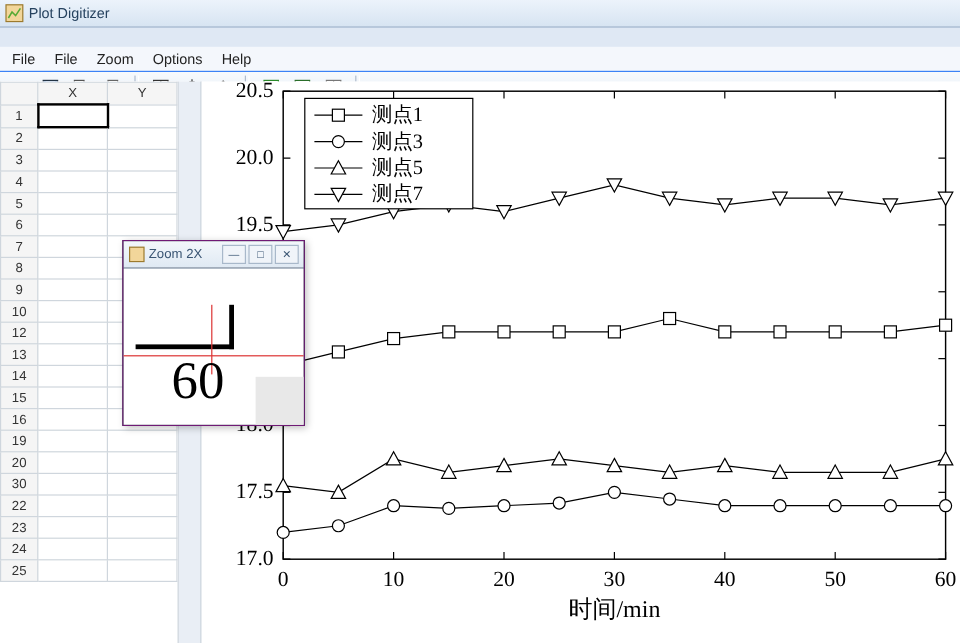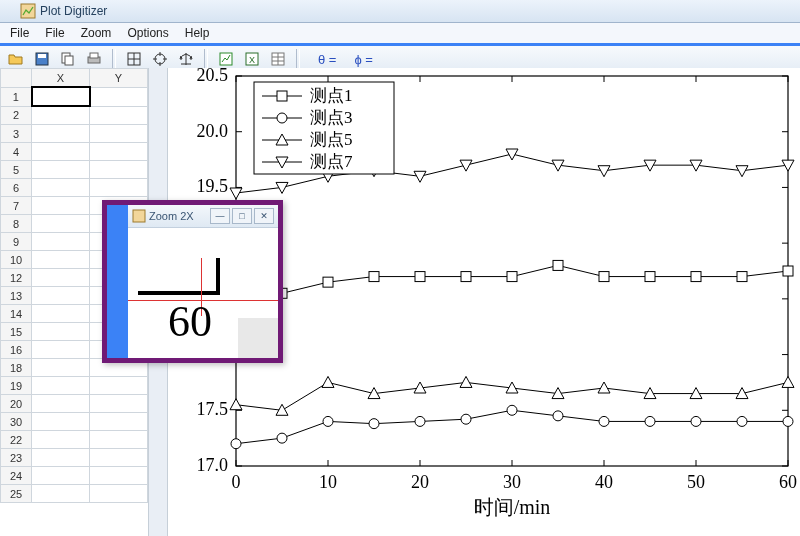--- a/index.html
+++ b/index.html
@@ -1,41 +1,41 @@
 <!DOCTYPE html>
 <html><head>
 <meta charset="utf-8">
 <style>
   html,body{margin:0;padding:0;font-family:"Segoe UI",Tahoma,sans-serif;font-size:12px;background:#dfe8f4;}
   .window{width:800px;height:536px;position:relative;overflow:hidden;background:#dfe8f4;}
   
-  .titlebar{height:22px;background:linear-gradient(#ecf3fb,#d7e4f2);display:flex;align-items:center;padding:0 20px;border-bottom:1px solid #a0b4cc;}
+  .titlebar{height:22px;background:linear-gradient(#ecf3fb,#d7e4f2);display:flex;align-items:center;padding:0 4px;border-bottom:1px solid #a0b4cc;}
   .titlebar .app-icon{width:16px;height:16px;margin-right:4px;}
   .titlebar .title{color:#26425f;font-size:12px;}
   
-  .menubar{height:20px;background:#f4f7fc;display:flex;align-items:center;padding:0 2px;border-bottom:3px solid #3b82f6;}
+  .menubar{height:20px;background:#f4f7fc;display:flex;align-items:center;padding:0 2px;border-bottom:1px solid #3b82f6;margin-top:16px;}
   .menubar span{padding:2px 8px;color:#222;cursor:default;}
   
   .toolbar{height:26px;background:linear-gradient(#f7fafd,#e4ecf5);display:flex;align-items:center;padding:0 4px;border-bottom:1px solid #b9c7d7;gap:2px;}
   .tool-btn{width:22px;height:22px;border:1px solid transparent;border-radius:3px;display:flex;align-items:center;justify-content:center;cursor:pointer;}
   .sep{width:2px;height:20px;border-left:1px solid #b0bccd;border-right:1px solid #fff;margin:0 4px;}
   .angle-label{color:#2a4fbf;font-size:13px;margin:0 4px 0 12px;}
   
   .workspace{position:absolute;left:0;right:0;top:68px;bottom:0;display:flex;background:#fff;}
   .spreadsheet{width:148px;background:#fff;border-right:1px solid #c6cfd8;overflow:hidden;}
   .spreadsheet table{border-collapse:collapse;width:100%;table-layout:fixed;}
   .spreadsheet th,.spreadsheet td{border:1px solid #cfd6dd;height:15px;font-size:11px;text-align:center;color:#333;background:#fff;}
   .spreadsheet th{background:#f5f5f5;font-weight:normal;}
   .spreadsheet td.rowhdr{background:#f5f5f5;width:28px;}
   .spreadsheet td.selected{border:2px solid #000;}
   .gutter{width:18px;background:#e9eef5;border-right:1px solid #c6cfd8;}
   .chart-area{flex:1;background:#fff;position:relative;}
   .chart-area svg{position:absolute;left:0;top:0;}
   
-  .zoomwin{position:absolute;left:102px;top:200px;width:150px;border:5px solid #701a75;background:#3b82f6;box-shadow:2px 2px 6px rgba(0,0,0,0.25);padding-left:21px;}
+  .zoomwin{position:absolute;left:102px;top:200px;width:150px;border:1px solid #701a75;background:#0f172a;box-shadow:2px 2px 6px rgba(0,0,0,0.25);}
   .zoomwin .zw-title{height:22px;background:linear-gradient(#f3f7fb,#dfe9f3);display:flex;align-items:center;padding:0 4px;font-size:11px;color:#3a5573;border-bottom:1px solid #c3d0de;}
   .zoomwin .zw-title .spacer{flex:1;}
   .zoomwin .zw-ctrl{width:18px;height:14px;border:1px solid #a8b8ca;margin-left:2px;display:flex;align-items:center;justify-content:center;font-size:9px;background:#f0f4f9;cursor:pointer;}
   .zoomwin .zw-body{height:130px;position:relative;background:#fff;}
   .zw-maintext{position:absolute;left:40px;top:72px;font-size:44px;font-family:"Times New Roman",serif;color:#000;line-height:1;}
   
   .zw-shape{position:absolute;left:10px;top:30px;width:88px;height:40px;}
   .zw-shape .hline{position:absolute;left:0;top:33px;width:82px;height:4px;background:#000;}
   .zw-shape .vline{position:absolute;left:78px;top:0;width:4px;height:37px;background:#000;}
   .zw-cross-h{position:absolute;left:0;top:72px;width:150px;border-top:1px solid #d33;}
@@ -203,25 +203,20 @@
               <td class=""></td>
               <td class=""></td>
             </tr>
             <tr>
               <td class="rowhdr">15</td>
               <td class=""></td>
               <td class=""></td>
             </tr>
             <tr>
               <td class="rowhdr">16</td>
-              <td class=""></td>
-              <td class=""></td>
-            </tr>
-            <tr>
-              <td class="rowhdr">18</td>
               <td class=""></td>
               <td class=""></td>
             </tr>
             <tr>
               <td class="rowhdr">19</td>
               <td class=""></td>
               <td class=""></td>
             </tr>
             <tr>
               <td class="rowhdr">20</td>

